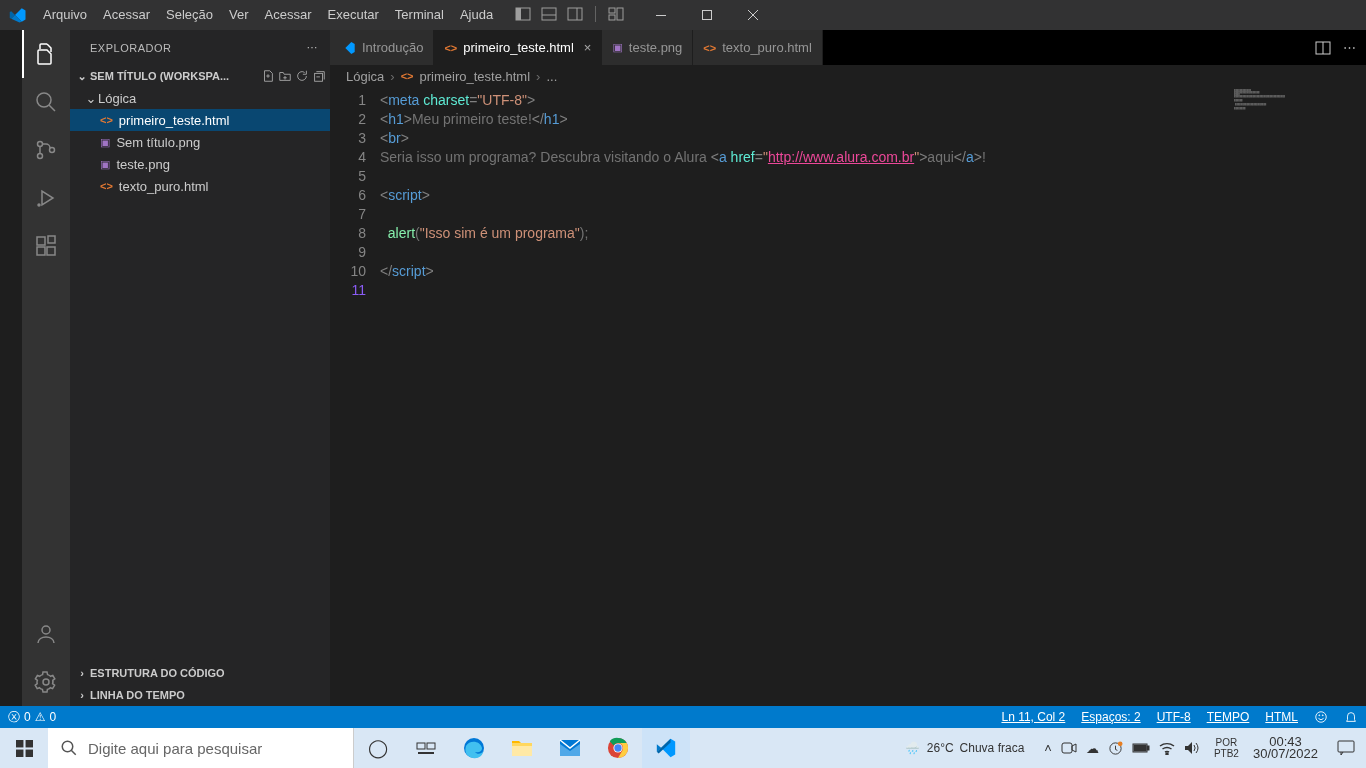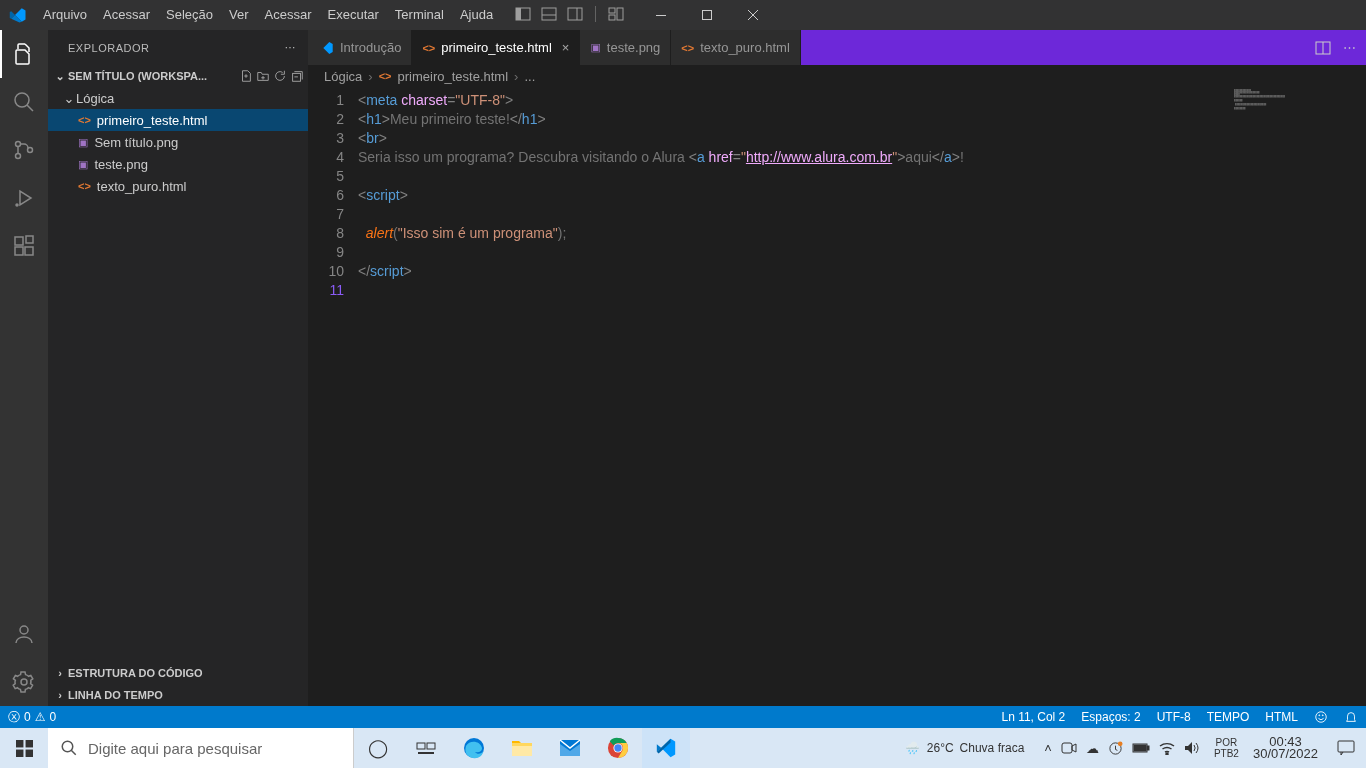--- a/index.html
+++ b/index.html
@@ -12,21 +12,21 @@
   .titlebar .menu-item { padding: 8px 8px; line-height: 30px; cursor: default; }
   .titlebar .title { flex: 1; text-align: center; opacity: .8; }
   .titlebar .win-controls { display: flex; align-items: center; }
   .titlebar .layout-icons { display: flex; gap: 10px; padding: 0 14px; }
   .titlebar .layout-icons span, .titlebar .layout-icons .sep { opacity: .7; }
   .titlebar .sep { border-left: 1px solid #777; height: 16px; margin: 0 2px; }
   .titlebar .win-btn { width: 46px; height: 30px; display: flex; align-items:center; justify-content:center; }
   .icon16 { width: 16px; height: 16px; display:inline-block; }
 
   
-  .main { flex: 1; display: flex; min-height: 0; }
+  .main { flex: 1; display: flex; min-height: 0; margin-left: 22px; }
   .activitybar { width: 48px; background: #333333; display: flex; flex-direction: column; align-items:center; }
   .activitybar .ab-item { width: 48px; height: 48px; display:flex; align-items:center; justify-content:center; color: #888; position: relative; }
   .activitybar .ab-item.active { color: #fff; }
   .activitybar .ab-item.active::before { content:''; position:absolute; left:0; top:0; bottom:0; width:2px; background:#fff; }
   .activitybar .ab-spacer { flex:1; }
   
   .sidebar { width: 260px; background: #252526; display: flex; flex-direction: column; }
   .sidebar-header { height: 35px; display:flex; align-items:center; padding: 0 8px 0 20px; font-size: 11px; letter-spacing: .5px; color: #bbb; }
   .sidebar-header .label { flex: 1; text-transform: uppercase; }
   .sidebar-header .dots { padding: 0 4px; cursor: default; }
@@ -35,45 +35,45 @@
   .section-hdr .actions { margin-left:auto; display:flex; gap:3px; padding-right:4px; }
   .section-hdr .actions span { opacity:.8; }
   .folder-row { height: 22px; display:flex; align-items:center; padding-left: 14px; cursor: default; }
   .folder-row .chev { width: 14px; text-align:center; }
   .file-row { height: 22px; display:flex; align-items:center; padding-left: 30px; gap:6px; cursor: default; }
   .file-row.selected { background: #094771; color: #fff; }
   .fi-html { color: #e37933; font-weight:600; font-size:11px; }
   .fi-png  { color: #a074c4; font-size:11px; }
   
   .editor { flex: 1; display: flex; flex-direction: column; background: #1e1e1e; min-width:0; position:relative; }
-  .tabs { height: 35px; display: flex; background: #6d28d9; align-items:stretch; }
+  .tabs { height: 35px; display: flex; background: #000000; align-items:stretch; }
   .tab { display:flex; align-items:center; gap:6px; padding: 0 10px; background:#2d2d2d; color:#969696; border-right:1px solid #1e1e1e; cursor:default; }
   .tab.active { background:#1e1e1e; color:#fff; }
   .tab .close { margin-left: 4px; opacity:.6; }
   .tabs .spacer { flex:1; }
   .tabs .tab-actions { display:flex; align-items:center; gap:12px; padding: 0 10px; color:#ccc; }
   .breadcrumb { height: 22px; display:flex; align-items:center; padding-left: 16px; gap: 6px; color:#a0a0a0; font-size: 13px; }
   .breadcrumb .sep { opacity:.6; }
   .code-area { flex:1; display:flex; font-family: Consolas, 'Courier New', monospace; font-size: 14px; line-height: 19px; position:relative; }
   .gutter { width: 50px; text-align:right; color:#858585; padding: 4px 14px 0 0; user-select:none; }
   .gutter .ln.current { color: #8b5cf6; }
   .code { flex:1; padding: 4px 0 0 0; white-space: pre; color:#d4d4d4; }
   .minimap { position:absolute; right:14px; top:0; width:120px; height:100%; background:#1e1e1e; opacity:.6; font-size:2px; line-height:2px; color:#888; padding:2px; overflow:hidden; }
   .t-tag { color:#808080; }
   .t-el  { color:#569cd6; }
-  .t-attr{ color:#f0abfc; }
+  .t-attr{ color:#5eead4; }
   .t-str { color:#ce9178; }
   .t-txt { color:#737373; }
-  .t-fn  { color:#f97316;font-style:italic; }
-  .t-url { color:#f0abfc; text-decoration: underline; }
+  .t-fn  { color:#86efac; }
+  .t-url { color:#ec4899; text-decoration: underline; }
 
   
   .statusbar { height: 22px; background: #007acc; color: #fff; display:flex; align-items:center; font-size: 12px; }
   .statusbar .sb-item { padding: 0 8px; display:flex; align-items:center; gap:4px; }
-  .statusbar .sb-right { margin-left:auto; display:flex; }
+  .statusbar .sb-right { margin-left:auto; display:flex;text-decoration:underline; }
 
   
   .taskbar { height: 40px; background: #d9e7f5; display:flex; align-items:center; color:#333; }
   .taskbar .start { width: 48px; height:40px; display:flex; align-items:center; justify-content:center; }
   .taskbar .search { flex: 0 0 306px; height: 40px; background:#fff; display:flex; align-items:center; gap:10px; padding: 16px 12px; color:#666; border-right:1px solid #ccc; }
   .taskbar .tb-icons { display:flex; height:40px; }
   .taskbar .tb-icon { width: 48px; display:flex; align-items:center; justify-content:center; font-size:18px; }
   .taskbar .tb-right { margin-left:auto; display:flex; align-items:center; height:40px; }
   .taskbar .weather { display:flex; align-items:center; gap:6px; padding:0 12px; font-size:12px; color:#333; }
   .taskbar .tray { display:flex; align-items:center; gap:9px; padding:0 8px; color:#333; font-size:13px; }

